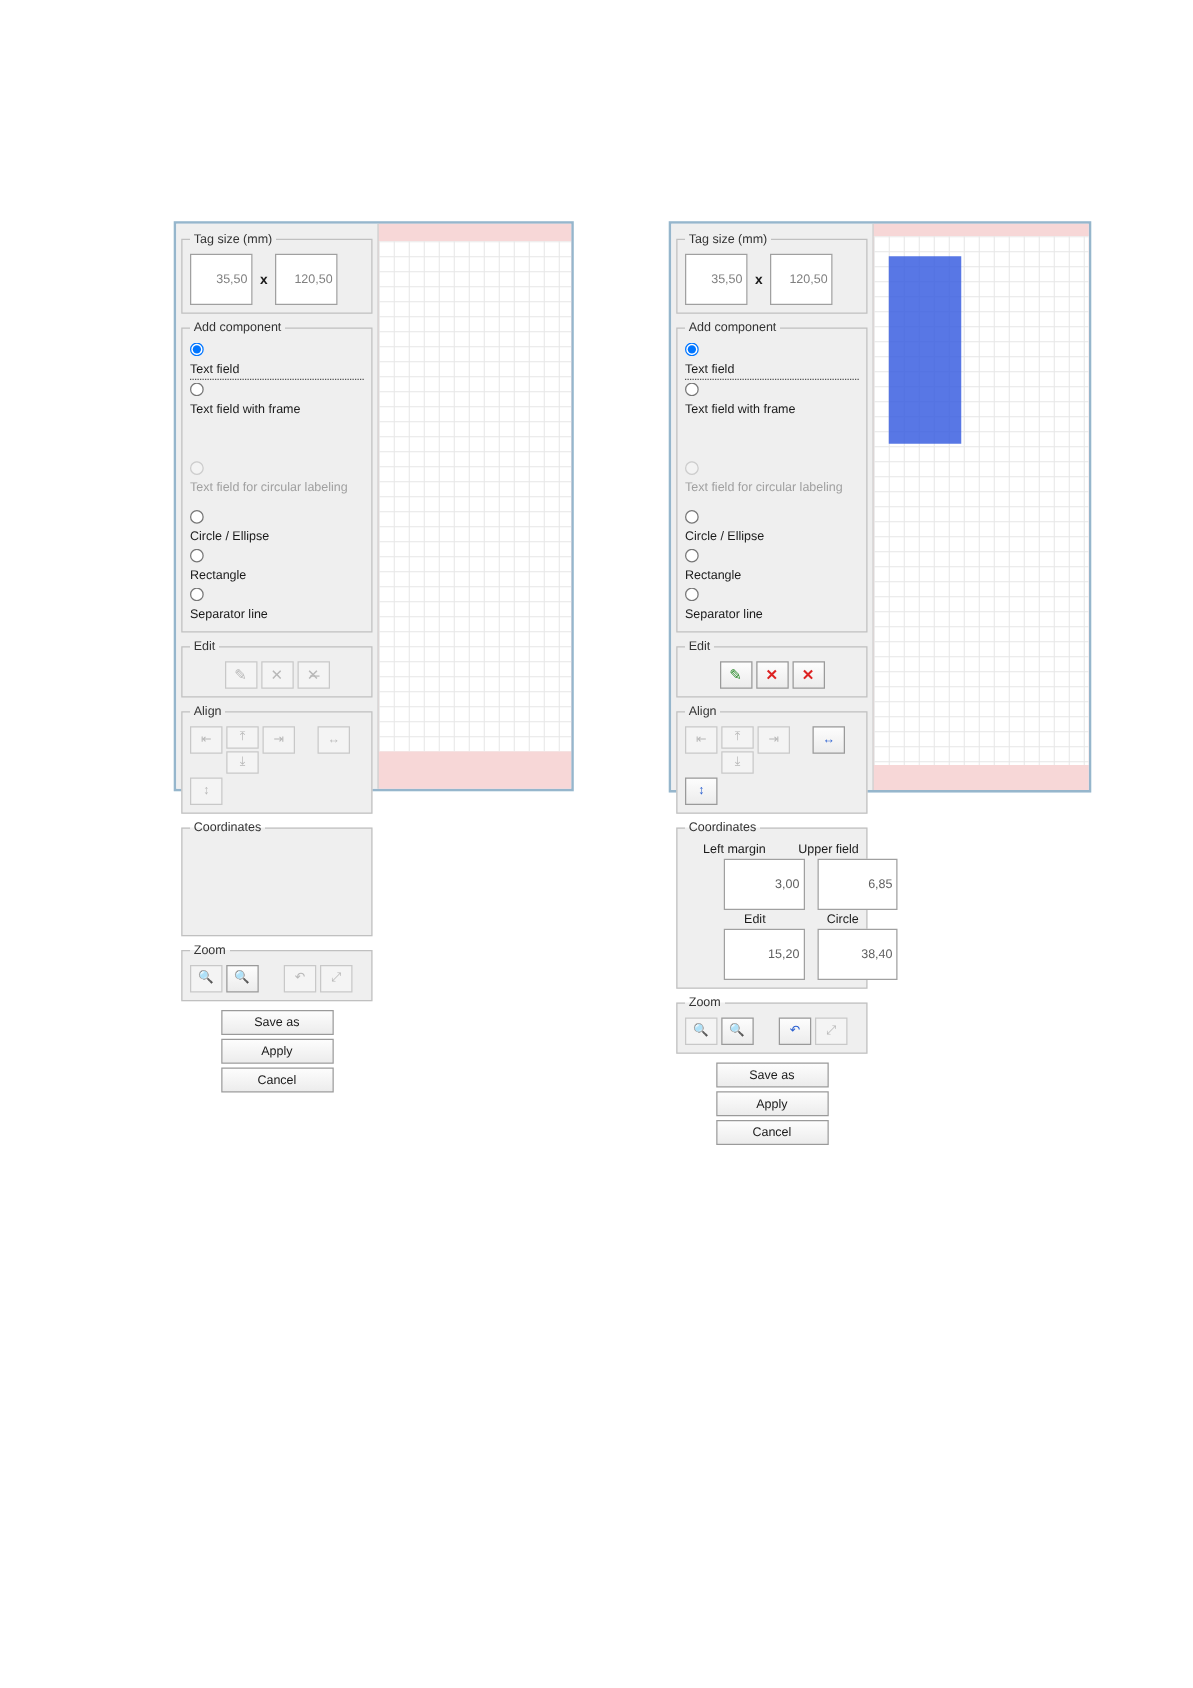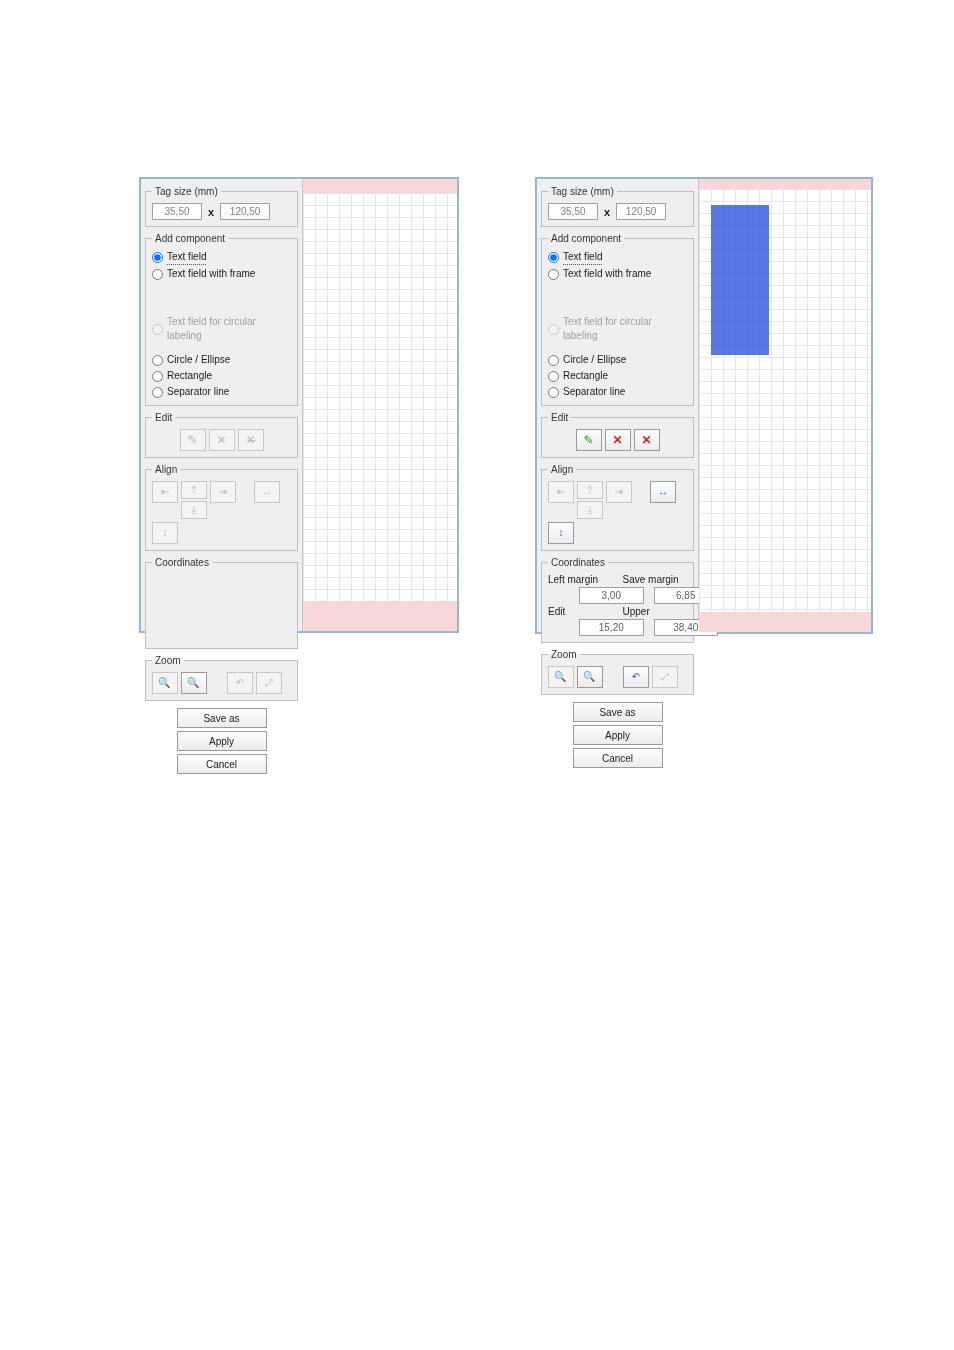--- a/index.html
+++ b/index.html
@@ -72,41 +72,41 @@
   }
   .tag-size-row .x {
     font-weight: bold;
     font-size: 11px;
   }
   input.txt {
     font: inherit;
     font-size: 10px;
     border: 1px solid #a0a0a0;
     background: #ffffff;
-    padding: 2px 3px;
+    padding: 14px 3px;
     width: 50px;
-    text-align: center;
+    text-align: right;
     box-sizing: border-box;
     color: #606060;
   }
   input.txt[disabled] {
     background: #ffffff;
     color: #808080;
   }
   .radio-list {
     display: flex;
     flex-direction: column;
     gap: 2px;
   }
   .radio-item {
     display: flex;
-    align-items: center;
     gap: 4px;
     font-size: 10px;
     line-height: 14px;
+    flex-direction: column;
   }
   .radio-item input[type=radio] {
     margin: 0;
     width: 11px;
     height: 11px;
   }
   .radio-item.disabled { color: #a0a0a0; margin-top: 32px; }
   .radio-item .lbl.dashed {
     border-bottom: 1px dotted #555;
   }
@@ -135,21 +135,21 @@
     background: #f4f4f4;
     border-color: #c8c8c8;
     cursor: default;
   }
   .coord-grid {
     display: grid;
     grid-template-columns: 1fr 1fr;
     gap: 2px 10px;
     font-size: 10px;
   }
-  .coord-grid .lab { text-align: left; }
+  .coord-grid .lab { text-align: right; }
   .coord-grid input.txt { width: 100%; margin-left: 31px; }
   .coord-empty {
     height: 68px;
   }
   .bottom-buttons {
     display: flex;
     flex-direction: column;
     align-items: center;
     gap: 3px;
     margin-top: 4px;
@@ -376,25 +376,25 @@
         <span class="btn">
             <span class="glyph blue small">↕</span>
           </span>
       </div>
     </fieldset>
 
     <fieldset class="group">
       <legend>Coordinates</legend>
       <div class="coord-grid">
         <span class="lab">Left margin</span>
-        <span class="lab">Save margin</span>
+        <span class="lab">Upper field</span>
         <input class="txt" value="3,00" style="">
         <input class="txt" value="6,85" style="">
         <span class="lab">Edit</span>
-        <span class="lab">Upper</span>
+        <span class="lab">Circle</span>
         <input class="txt" value="15,20" style="">
         <input class="txt" value="38,40" style="">
       </div>
     </fieldset>
 
     <fieldset class="group">
       <legend>Zoom</legend>
       <div class="btnrow" style="justify-content:flex-start;">
         <span class="btn disabled">
             <span class="glyph faded small">🔍</span>

